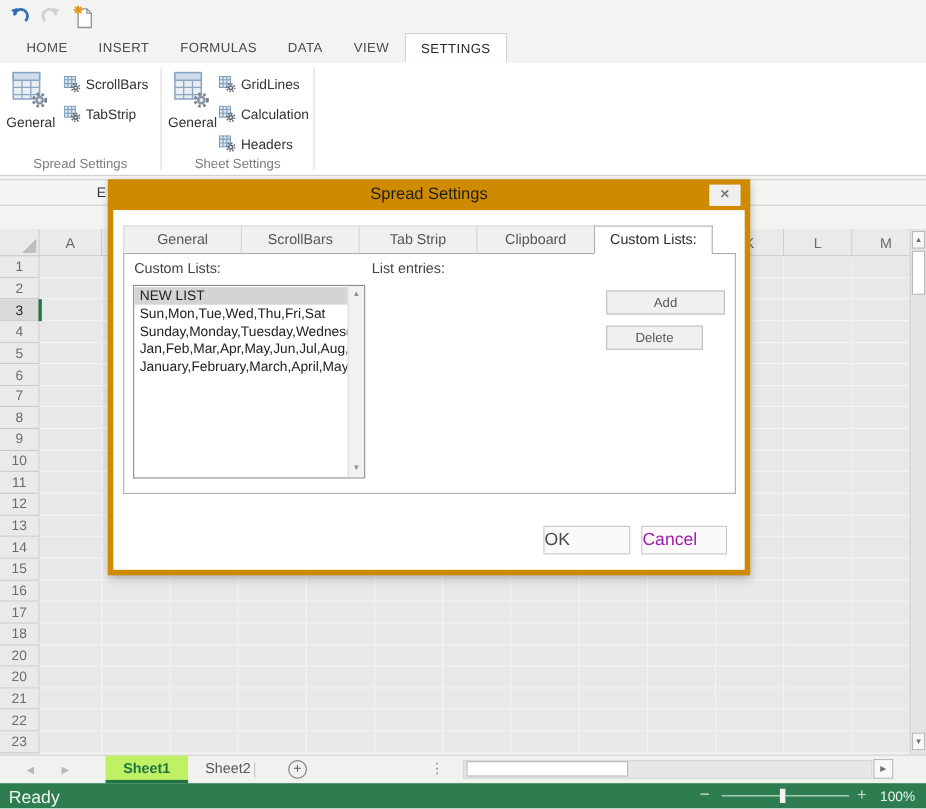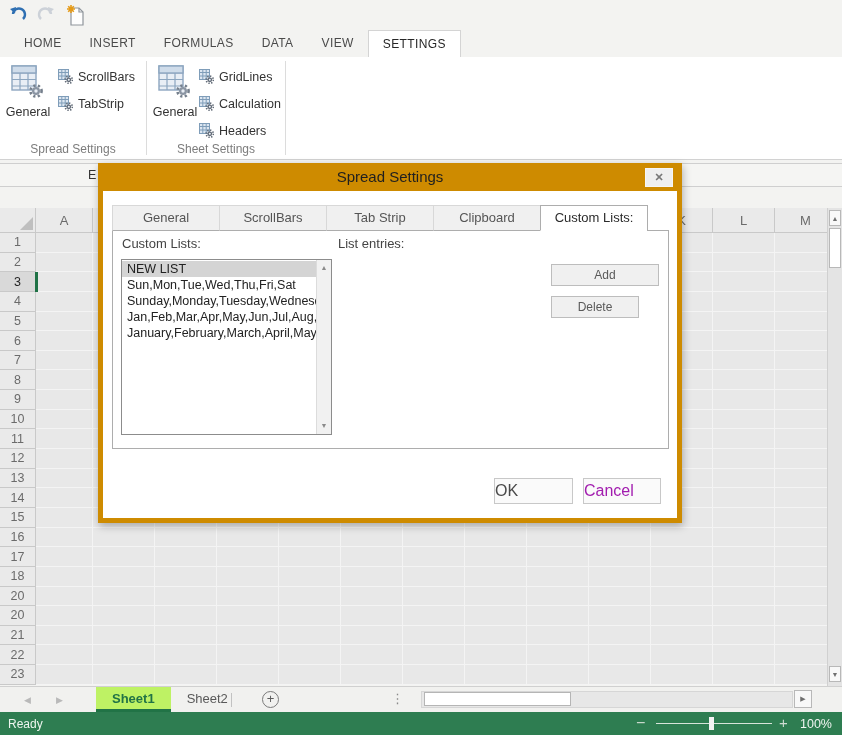--- a/index.html
+++ b/index.html
@@ -60,21 +60,21 @@
   .stabs { position:absolute; left:96px; top:0; height:25px; display:flex; }
   .stab { height:25px; line-height:24px; padding:0 16px; font-size:13px; color:#595959; cursor:pointer; }
   .stab.active { background:#bef264; color:#217346; font-weight:bold; border-bottom:3px solid #217346; }
   .sdiv { position:absolute; left:231px; top:6px; width:1px; height:14px; background:#c2c2c2; }
   .addsheet { position:absolute; left:262px; top:4px; width:17px; height:17px; border:1px solid #7b7b7b; border-radius:50%;
               color:#5c5c5c; font-size:13px; line-height:14px; text-align:center; cursor:pointer; }
   .sdots { position:absolute; left:391px; top:4px; font-size:13px; color:#8a8a8a; cursor:pointer; }
 
   
   .statusbar { position:absolute; left:0; top:712px; width:842px; height:23px; background:#2e7d51; color:#eef5ef; }
-  .ready { position:absolute; left:8px; top:5px; font-size:12px; }
+  .ready { position:absolute; left:8px; top:5px; font-size:16px; }
   .zoomout { position:absolute; left:636px; top:2px; font-size:16px; color:#cfdcd2; cursor:pointer; }
   .ztrack { position:absolute; left:656px; top:11px; width:116px; height:1px; background:#d8e4da; cursor:pointer; }
   .zthumb { position:absolute; left:709px; top:5px; width:5px; height:13px; background:#f2f2f2; cursor:pointer; }
   .zoomin { position:absolute; left:779px; top:2px; font-size:15px; color:#cfdcd2; cursor:pointer; }
   .zpct { position:absolute; left:800px; top:5px; font-size:12.5px; color:#f0f5f1; cursor:pointer; }
 
   
   .dialog { position:absolute; left:98px; top:163px; width:584px; height:360px; background:#ce8b00;
             box-shadow:1px 3px 8px rgba(0,0,0,.28); z-index:10; }
   .dtitlebar { position:relative; height:28px; cursor:default; }

